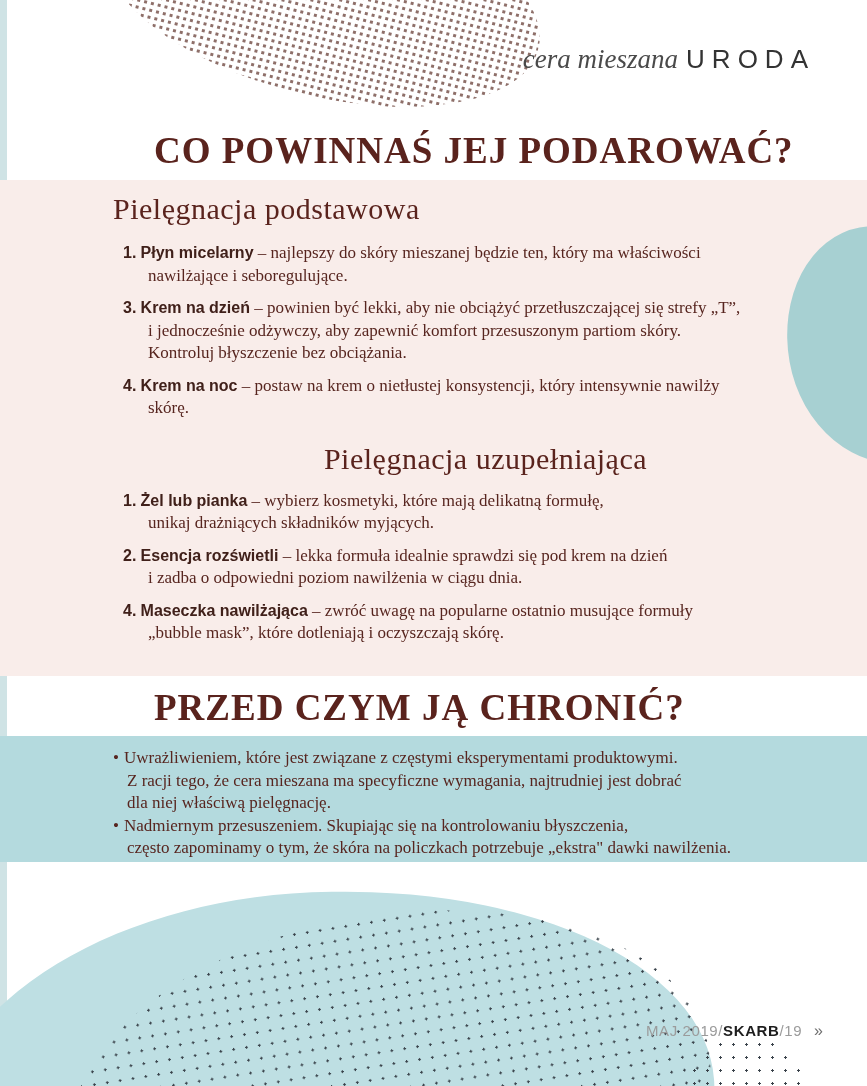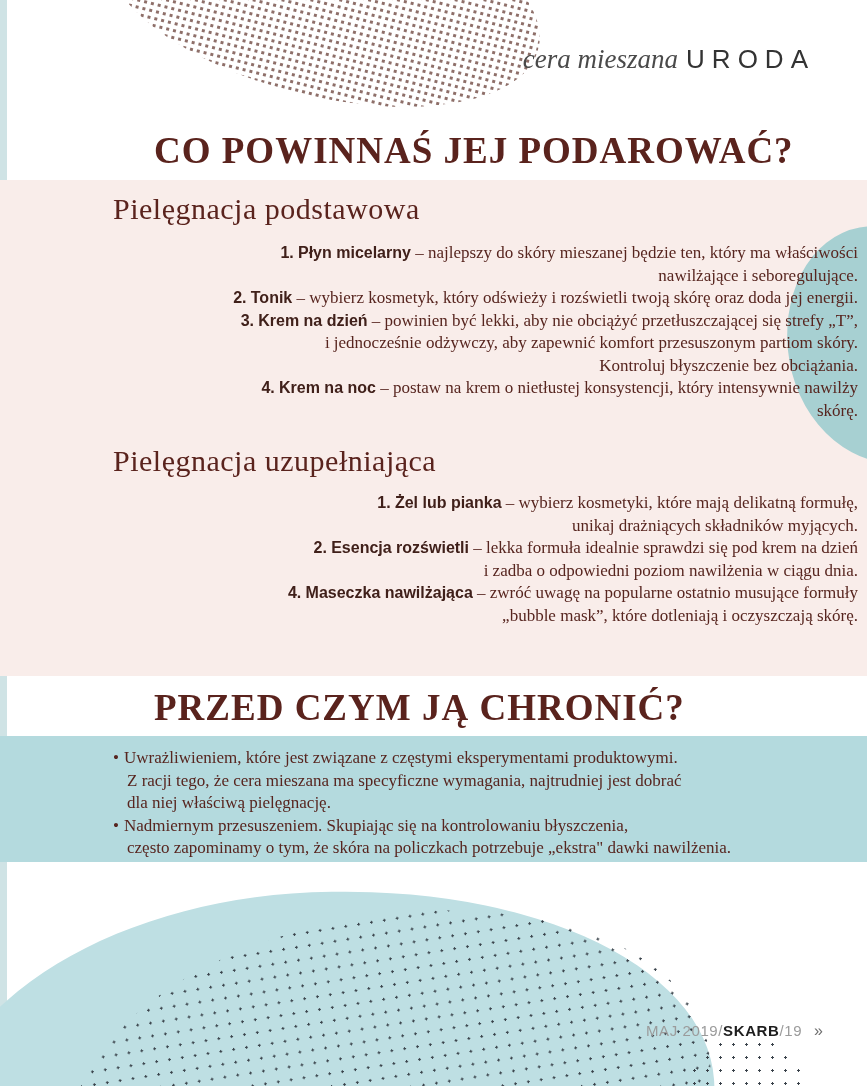--- a/index.html
+++ b/index.html
@@ -40,23 +40,23 @@
   
   .big-head{position:absolute;left:114px;z-index:5;font-family:"Liberation Serif",serif;
     font-weight:bold;font-size:37px;letter-spacing:1px;color:#5a231d;white-space:nowrap;margin-left:40px;}
   .big-head.gift{top:129px;}
   .big-head.protect{top:686px;}
 
   
   .pink-content{position:absolute;left:113px;top:192px;width:745px;z-index:5;}
   .sec-title{font-family:"Liberation Serif",serif;font-weight:normal;font-size:30px;
     letter-spacing:0.5px;color:#5a231d;margin:0 0 16px 0;}
-  .sec-title.second{margin-top:22px;margin-bottom:14px;}
+  .sec-title.second{margin-top:22px;margin-bottom:14px;text-align:center;}
   .care-item{font-size:17px;line-height:22.5px;color:#57251f;
-    padding-left:25px;text-indent:-25px;margin:0;text-align:right;}
+    padding-left:25px;text-indent:-25px;margin:10px;}
   .care-item .num,.care-item .label{font-family:"Liberation Sans",sans-serif;
     font-weight:bold;font-size:16px;color:#40201a;}
   .care-item .txt{white-space:pre-line;}
 
   
   .blue-content{position:absolute;left:113px;top:747px;width:740px;z-index:5;}
   .protect-item{font-size:17px;line-height:22.5px;color:#57251f;
     padding-left:14px;text-indent:-14px;margin:0;}
   .protect-item .marker{margin-right:5px;}
   .protect-item .txt{white-space:pre-line;}
@@ -89,25 +89,20 @@
   <div class="big-head protect">PRZED CZYM JĄ CHRONIĆ?</div>
 
   <div class="pink-content">
     <h2 class="sec-title">Pielęgnacja podstawowa</h2>
 
     <div class="care-item">
       <span class="num">1.</span>
       <span class="label">Płyn micelarny</span>
       <span class="txt">– najlepszy do skóry mieszanej będzie ten, który ma właściwości
 nawilżające i seboregulujące.</span>
-    </div>
-    <div class="care-item">
-      <span class="num">2.</span>
-      <span class="label">Tonik</span>
-      <span class="txt">– wybierz kosmetyk, który odświeży i rozświetli twoją skórę oraz doda jej energii.</span>
     </div>
     <div class="care-item">
       <span class="num">3.</span>
       <span class="label">Krem na dzień</span>
       <span class="txt">– powinien być lekki, aby nie obciążyć przetłuszczającej się strefy „T”,
 i jednocześnie odżywczy, aby zapewnić komfort przesuszonym partiom skóry.
 Kontroluj błyszczenie bez obciążania.</span>
     </div>
     <div class="care-item">
       <span class="num">4.</span>

